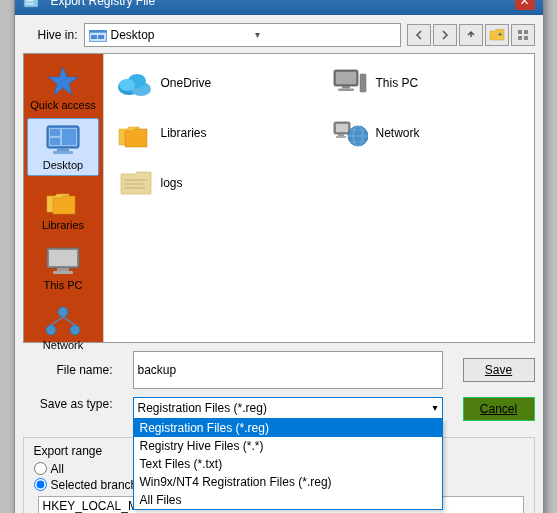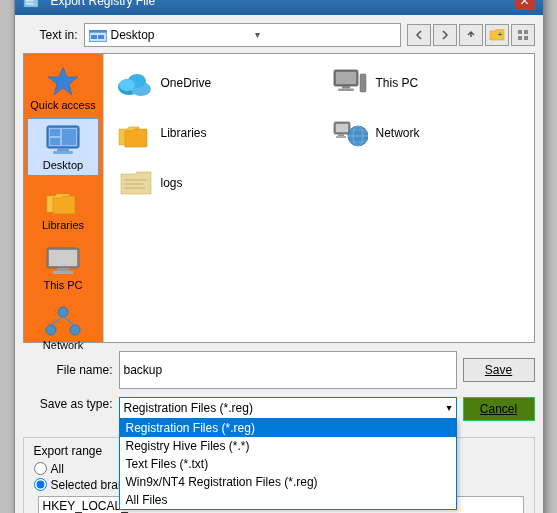--- a/index.html
+++ b/index.html
@@ -115,21 +115,21 @@
       gap: 0;
       border: 1px solid #999;
       background: white;
       height: 290px;
       margin-bottom: 6px;
     }
 
     
     .sidebar {
       width: 80px;
-      background: #f97316;
+      background: #c2410c;
       border-right: 1px solid #ccc;
       display: flex;
       flex-direction: column;
       align-items: center;
       padding-top: 4px;
       gap: 2px;
     }
 
     .sidebar-item {
       width: 72px;
@@ -193,21 +193,21 @@
       flex-shrink: 0;
     }
 
     .file-item-label {
       font-size: 12px;
     }
 
     .form-row {
       display: flex;
       align-items: center;
-      gap: 6px;
+      gap: 20px;
       margin-bottom: 4px;
       margin-top: 8px;
     }
 
     .form-label {
       min-width: 90px;
       text-align: right;
       font-size: 12px;
     }
 
@@ -319,21 +319,21 @@
         <rect x="3" y="10" width="8" height="1.5" fill="white" opacity="0.6"></rect>
       </svg>
       <span class="title-text">Export Registry File</span>
     </div>
     <button class="title-close">✕</button>
   </div>
 
   <div class="dialog-body">
 
     <div class="save-in-row">
-      <span class="save-in-label">Text in:</span>
+      <span class="save-in-label">Hive in:</span>
       <div class="save-in-select" style="flex:1; border:1px solid #999; height:24px; display:flex; align-items:center; padding:0 4px; gap:4px; background:white; cursor:pointer;">
 
         <svg width="18" height="16" viewBox="0 0 18 16">
           <rect x="0" y="3" width="18" height="12" rx="1" fill="#4a8ad4"></rect>
           <rect x="0" y="5" width="18" height="10" rx="1" fill="#6aaae0"></rect>
           <rect x="1" y="6" width="16" height="8" rx="1" fill="#cce0ff"></rect>
           <rect x="2" y="8" width="6" height="4" rx="0.5" fill="#4a8ad4"></rect>
           <rect x="9" y="8" width="6" height="4" rx="0.5" fill="#4a8ad4"></rect>
         </svg>
         <span style="flex:1; font-size:12px;">Desktop</span>

